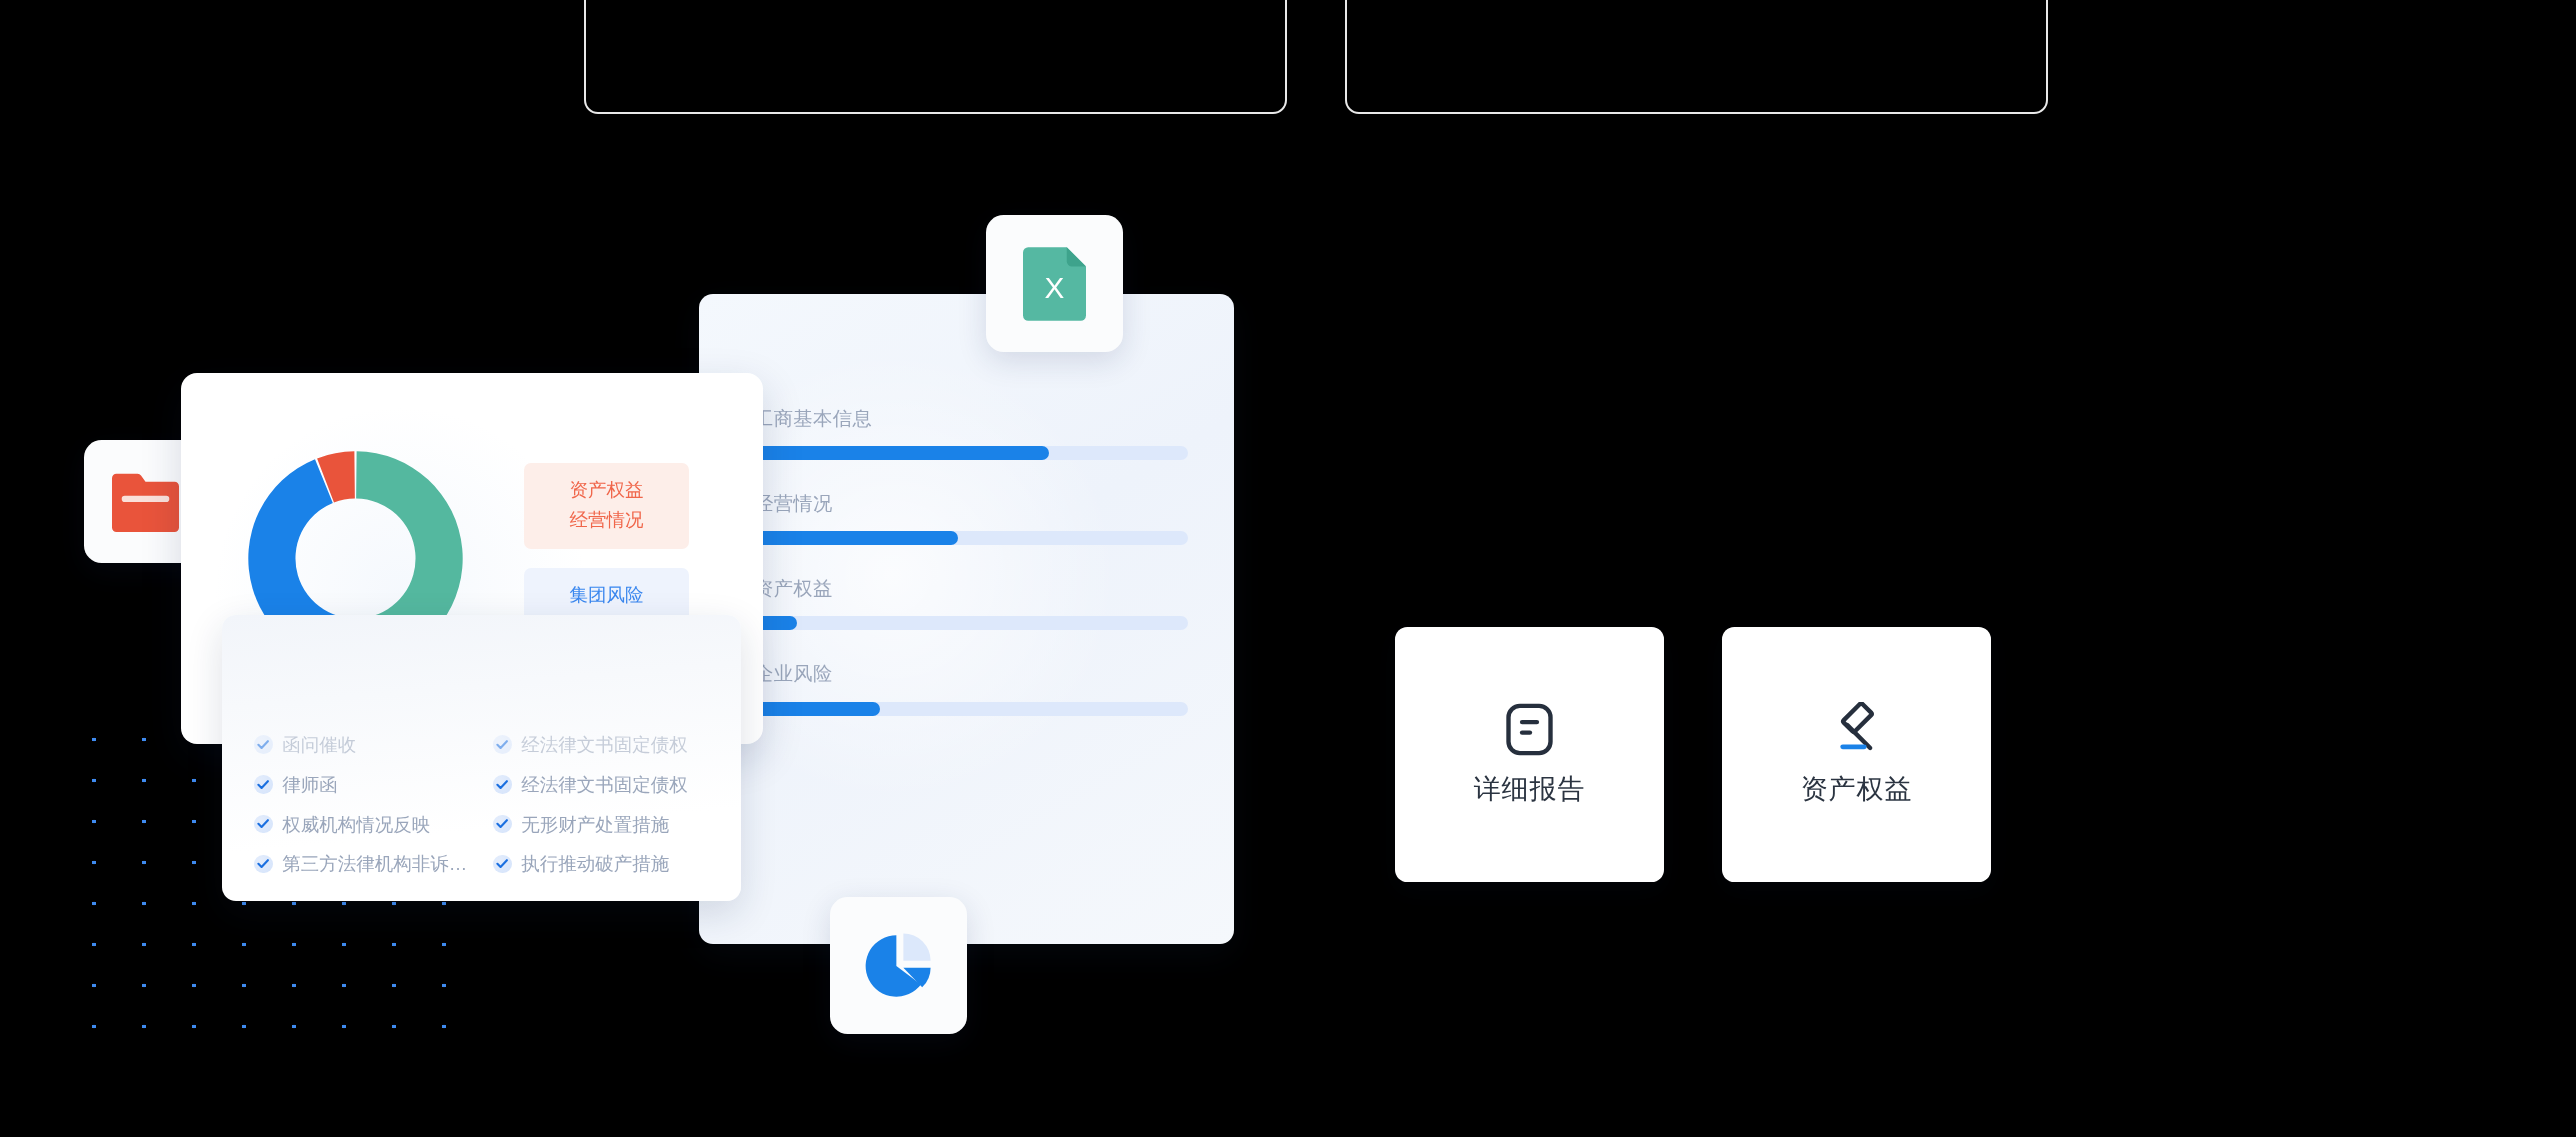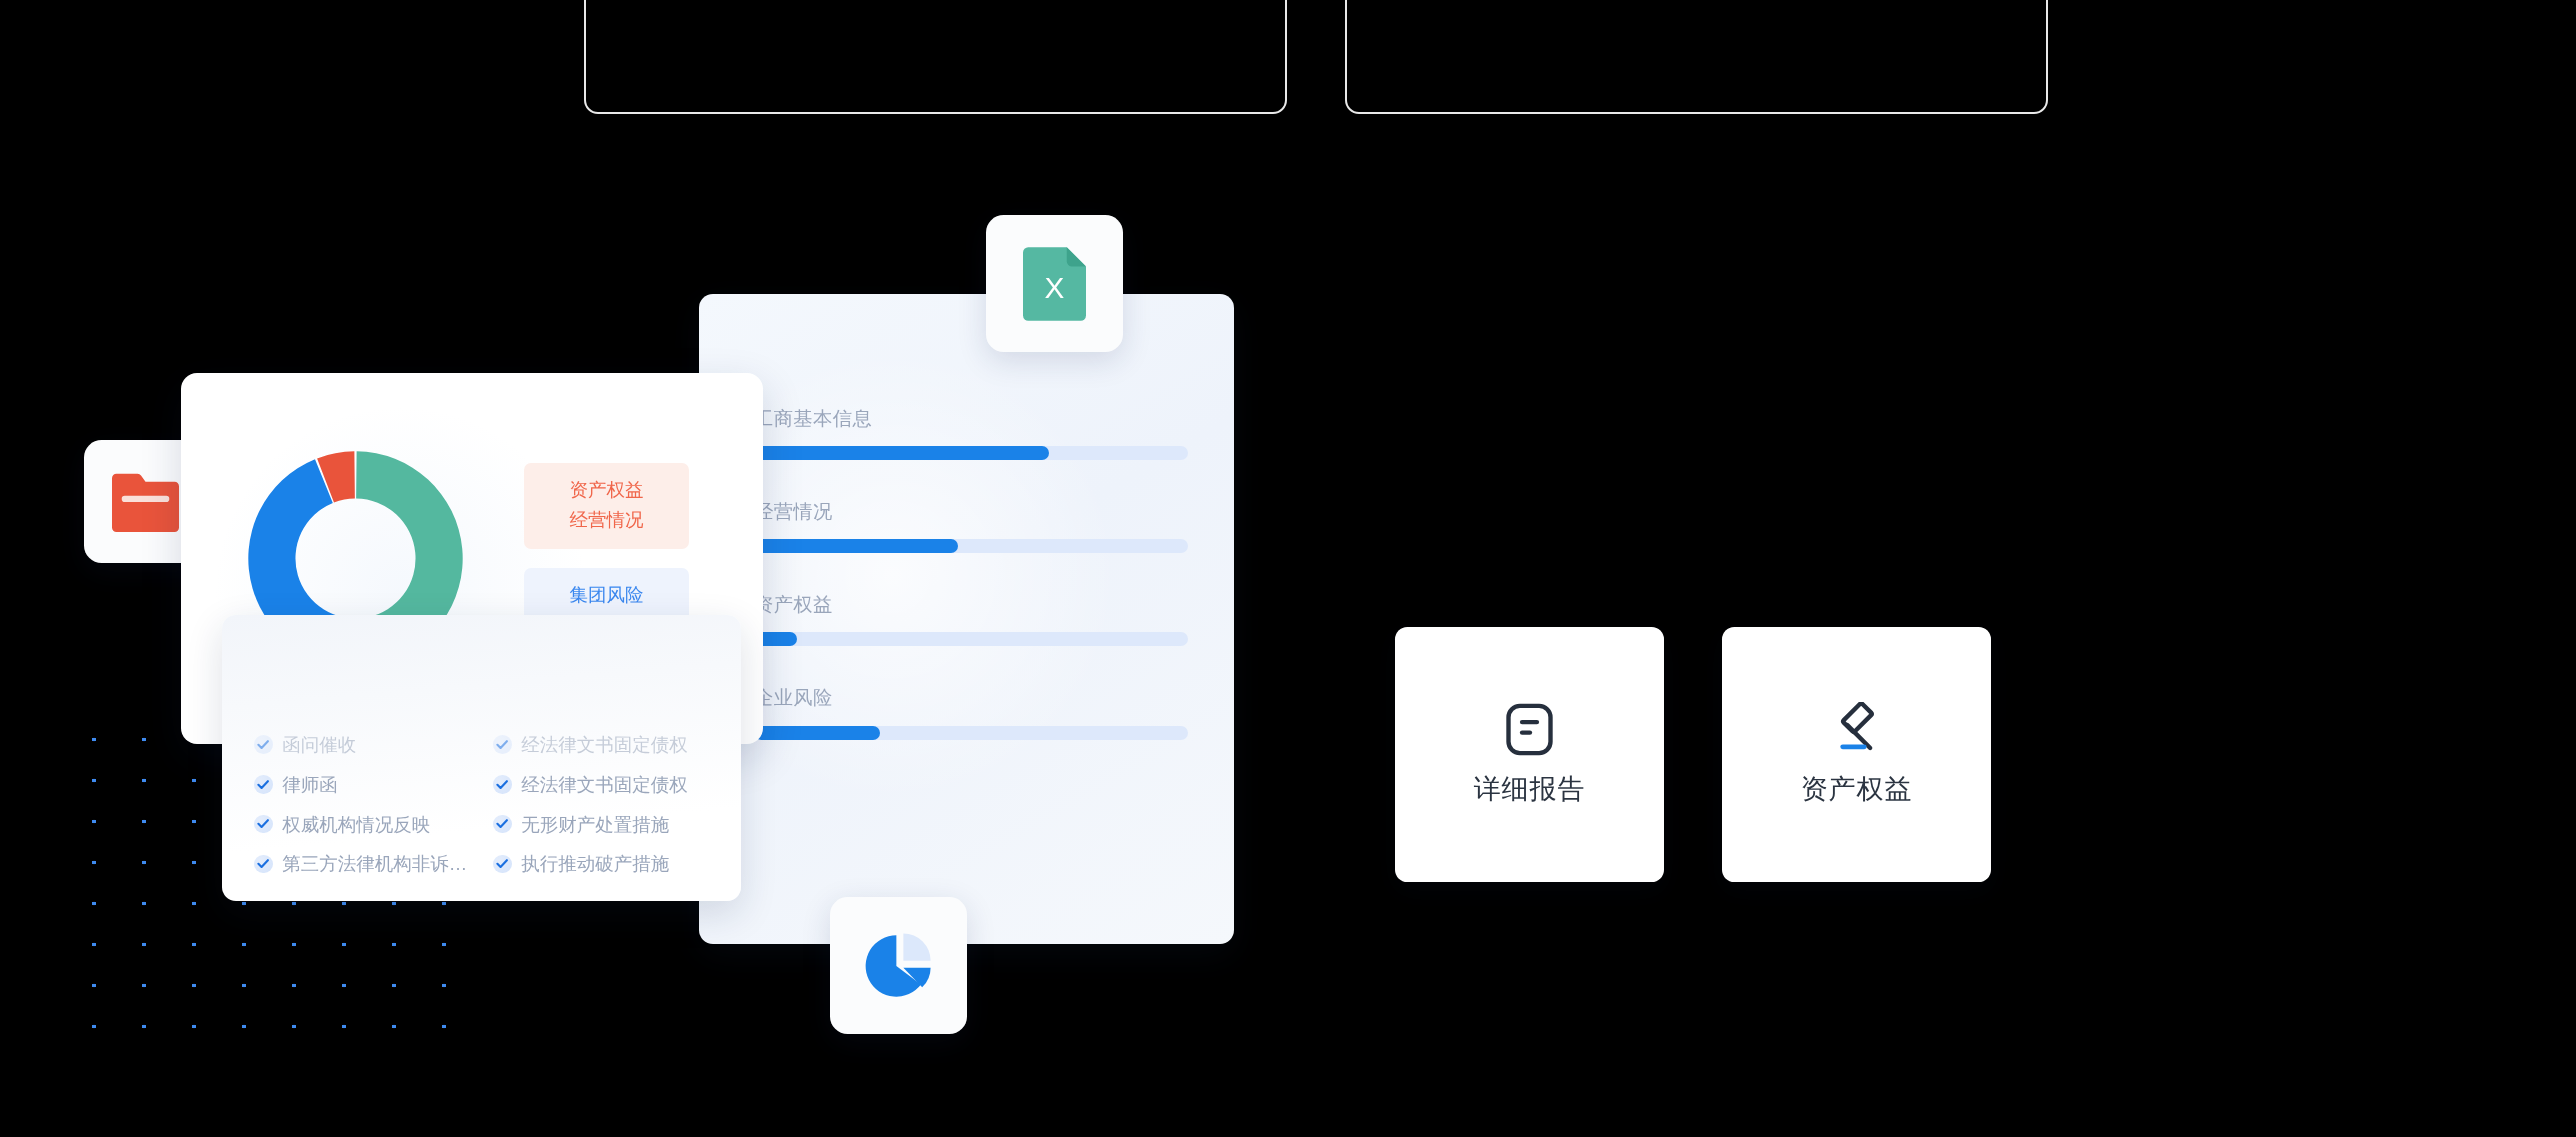--- a/index.html
+++ b/index.html
@@ -63,21 +63,21 @@
     background: radial-gradient(circle, rgba(255,255,255,0.75) 0%, rgba(255,255,255,0) 70%);
     pointer-events: none;
   }
   .metric-list {
     position: absolute;
     left: 0; top: 113px;
     width: 100%;
     box-sizing: border-box;
     padding: 0 46px 0 55px;
   }
-  .metric-row { margin-bottom: 40px; }
+  .metric-row { margin-bottom: 32px; }
   .metric-row:last-child { margin-bottom: 0; }
   .metric-label {
     font-size: 19.3px;
     color: #9aa6bb;
     letter-spacing: 0.4px;
     margin-bottom: 16px;
     line-height: 1.2;
     white-space: nowrap;
   }
   .metric-track {

